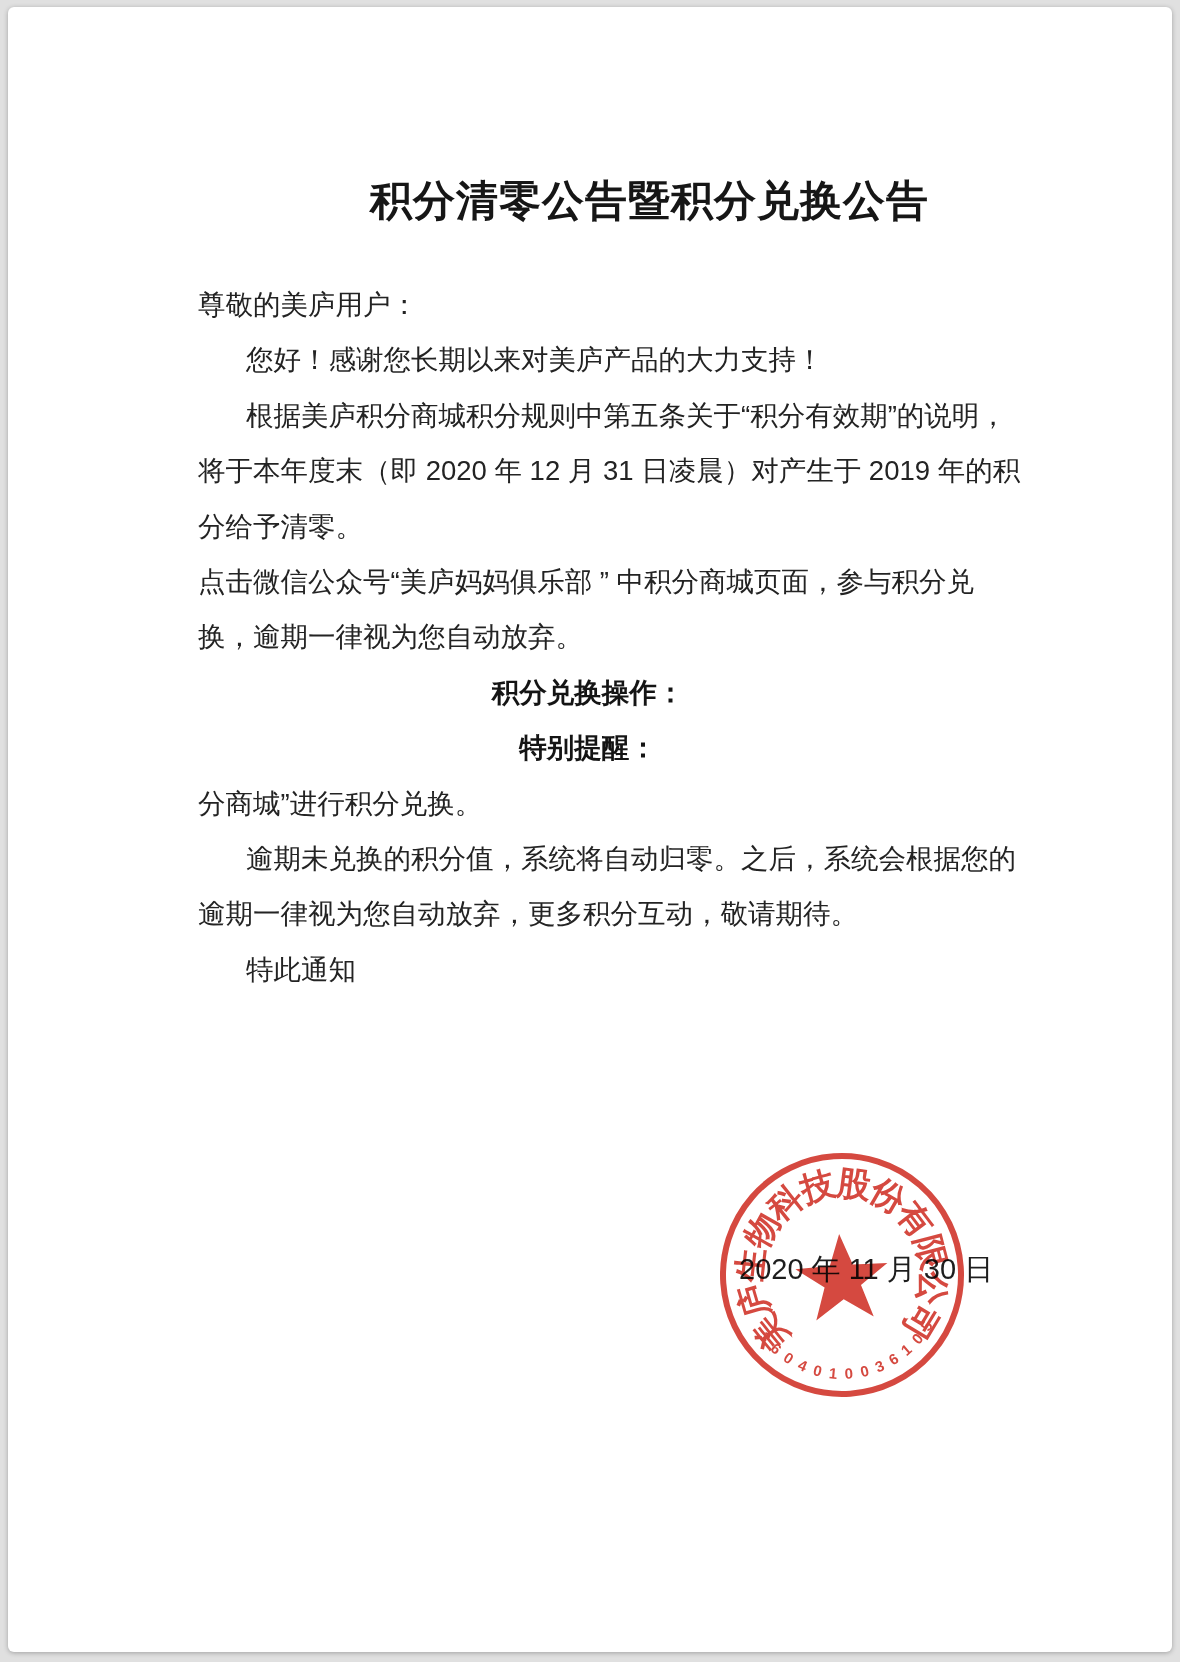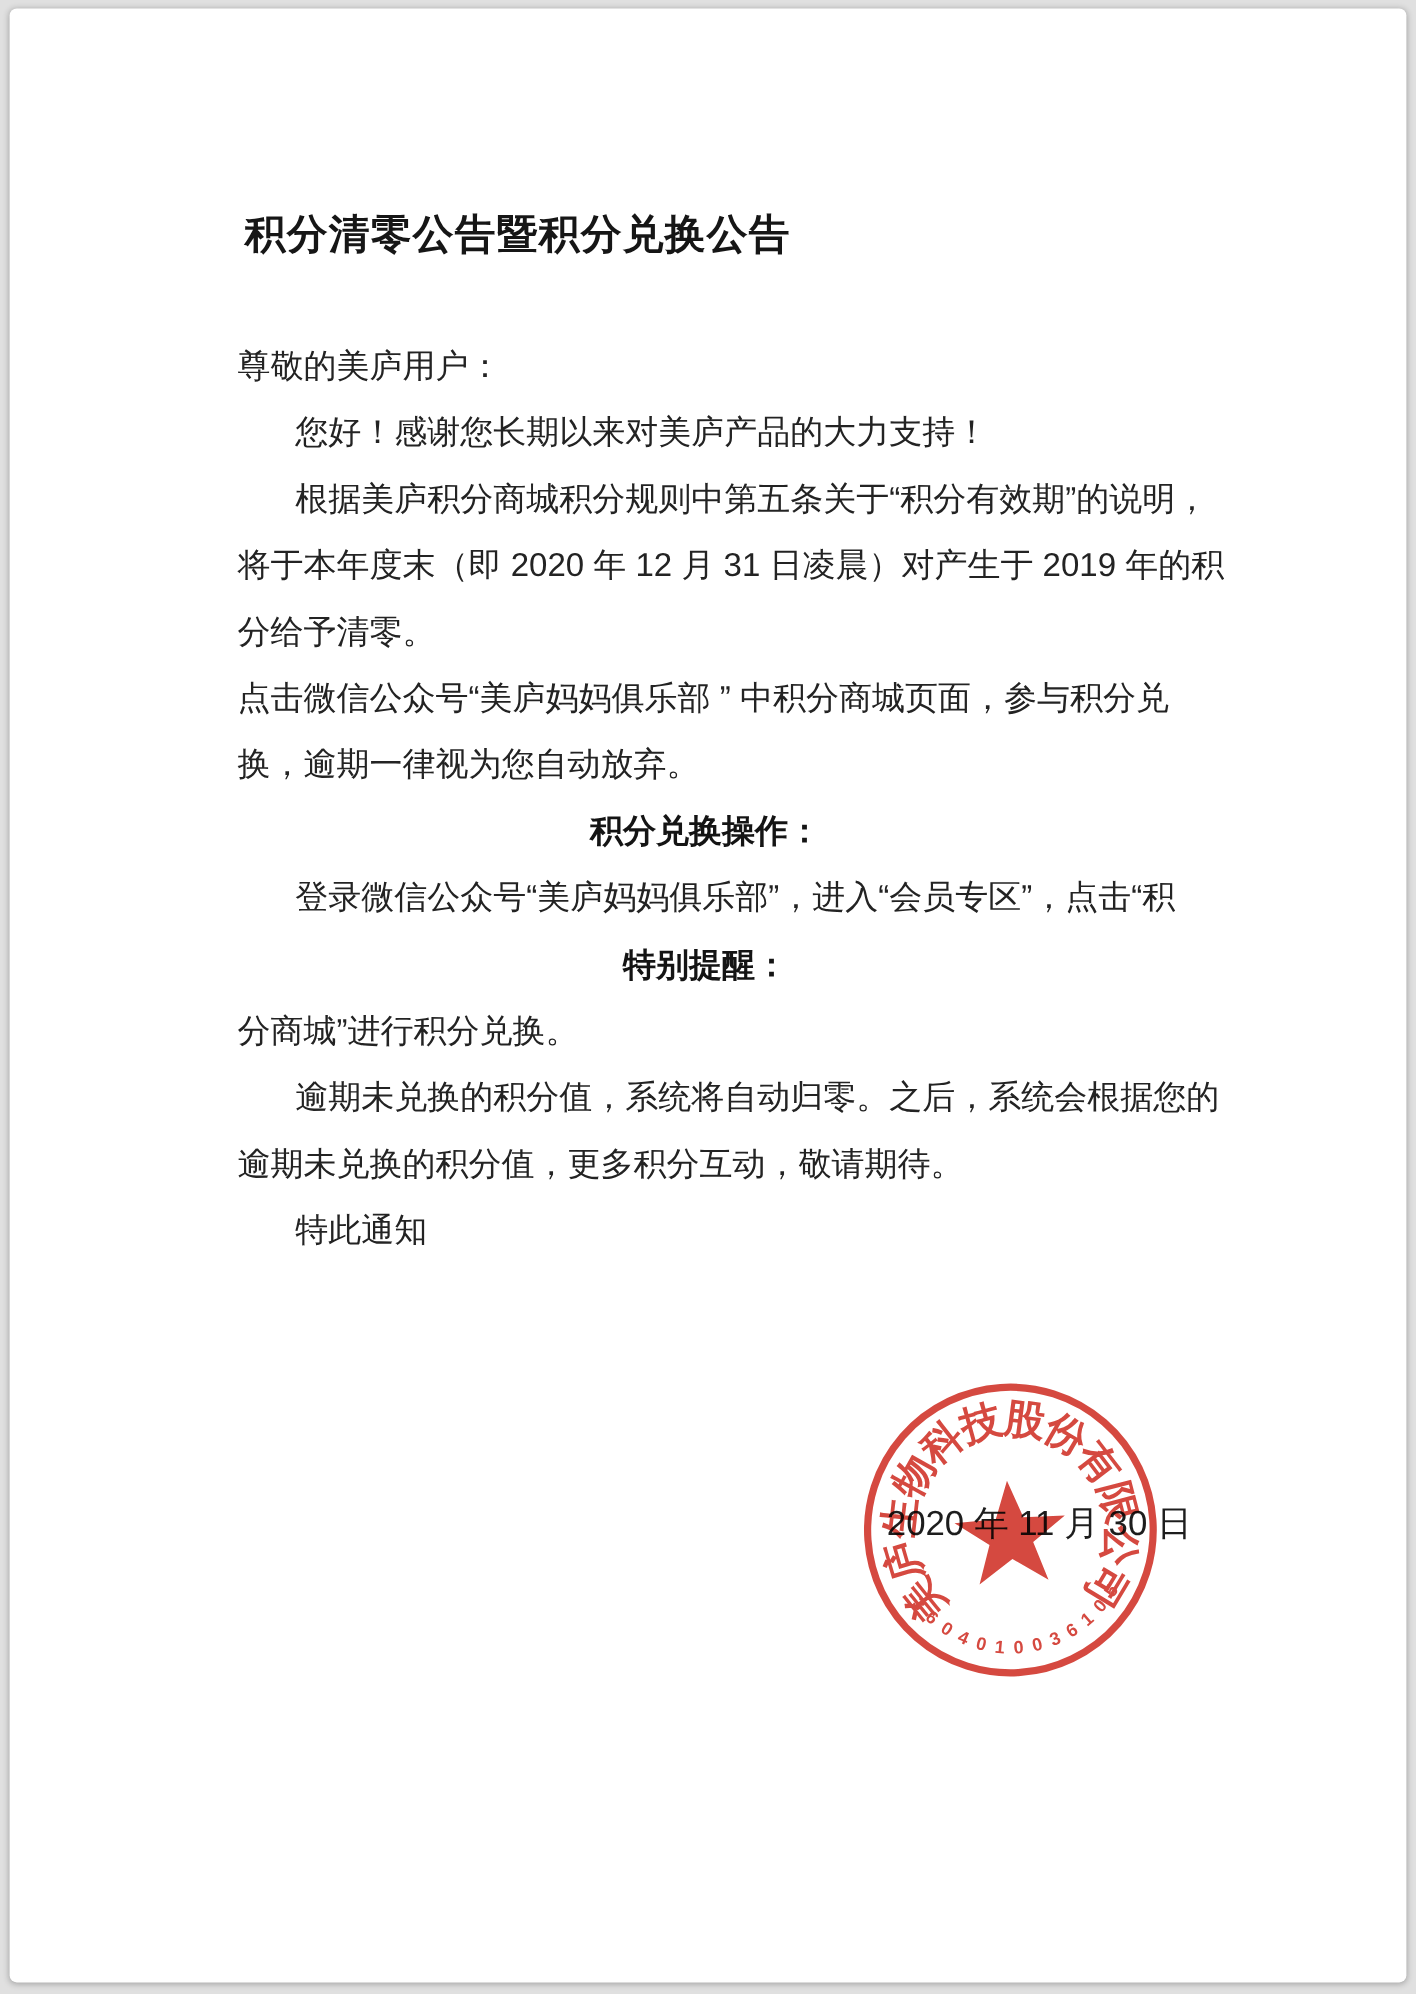--- a/index.html
+++ b/index.html
@@ -8,22 +8,22 @@
     background:#e0e0e0;
     font-family:"Liberation Sans",sans-serif;
     overflow:hidden;
   }
   .page{
     position:absolute;left:8px;top:7px;width:1164px;height:1645px;
     background:#ffffff;border-radius:6px;
     box-shadow:0 1px 5px rgba(0,0,0,.28);
   }
   .doc-title{
-    position:absolute;left:196px;top:166px;width:745px;
-    text-align:left;font-size:34px;font-weight:700;color:#161616;
+    position:absolute;left:176px;top:166px;width:745px;
+    text-align:right;font-size:42px;font-weight:700;color:#161616;
     letter-spacing:1px;
   }
   .doc-lines{
     position:absolute;left:190px;top:270px;width:780px;
     font-size:27.5px;line-height:55.4px;color:#232323;
     white-space:nowrap;
   }
   .line{height:55.4px;}
   .line.indent{padding-left:48px;}
   .line.bold{font-weight:700;color:#141414;text-align:center;}
@@ -78,29 +78,28 @@
 
       <div class="line"><span>分给予清零。</span></div>
 
 
       <div class="line"><span>点击微信公众号“美庐妈妈俱乐部 ” 中积分商城页面，参与积分兑</span></div>
 
       <div class="line"><span>换，逾期一律视为您自动放弃。</span></div>
 
       <div class="line bold"><span>积分兑换操作：</span></div>
 
-      <div class="line indent"><span>登录微信公众号“美庐妈妈俱乐部”，进入“会员专区”，点击“积</span></div>
 
       <div class="line bold"><span>特别提醒：</span></div>
 
       <div class="line"><span>分商城”进行积分兑换。</span></div>
 
       <div class="line indent"><span>逾期未兑换的积分值，系统将自动归零。之后，系统会根据您的</span></div>
 
-      <div class="line"><span>逾期未兑换的积分值，更多积分互动，敬请期待。</span></div>
+      <div class="line"><span>逾期一律视为您自动放弃，更多积分互动，敬请期待。</span></div>
 
 
       <div class="line indent"><span>特此通知</span></div>
     </div>
 
   <div class="date-line">2020 年 11 月 30 日</div>
 
   <div class="stamp">
     <div class="stamp-ring"></div>
     <div class="stamp-chars" id="seal-company">

